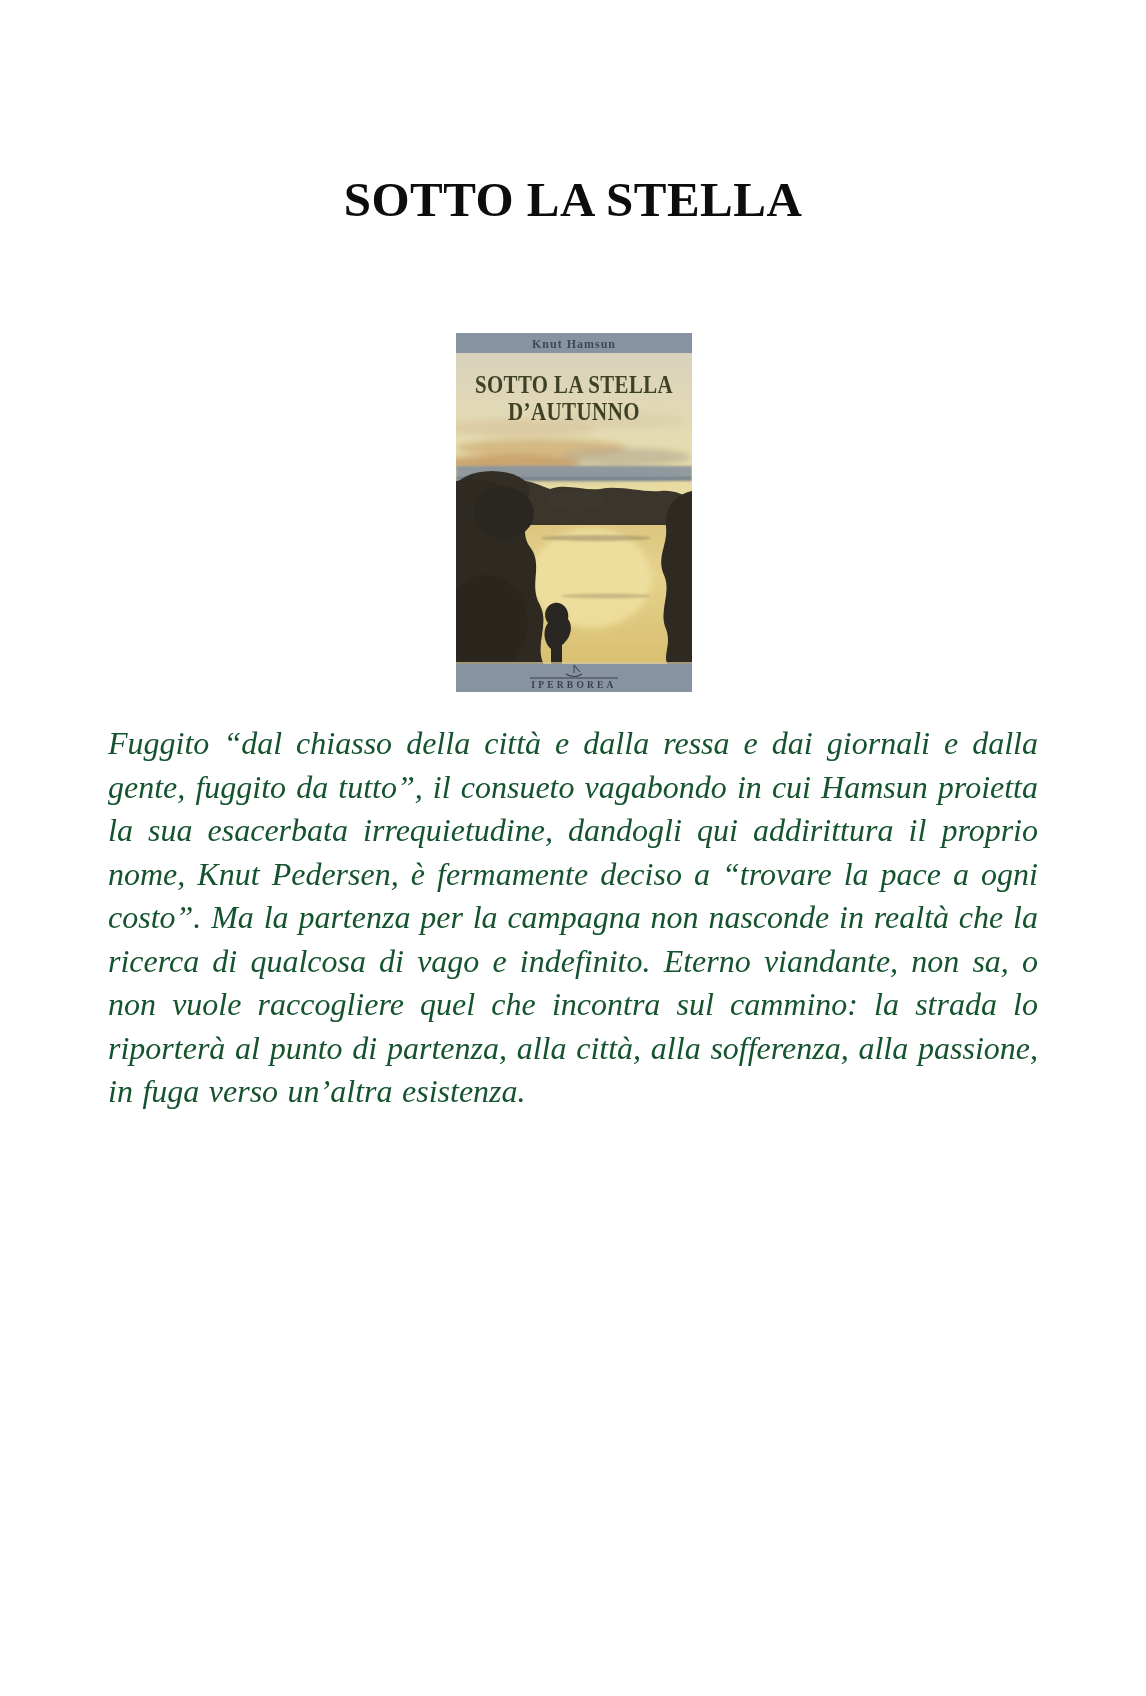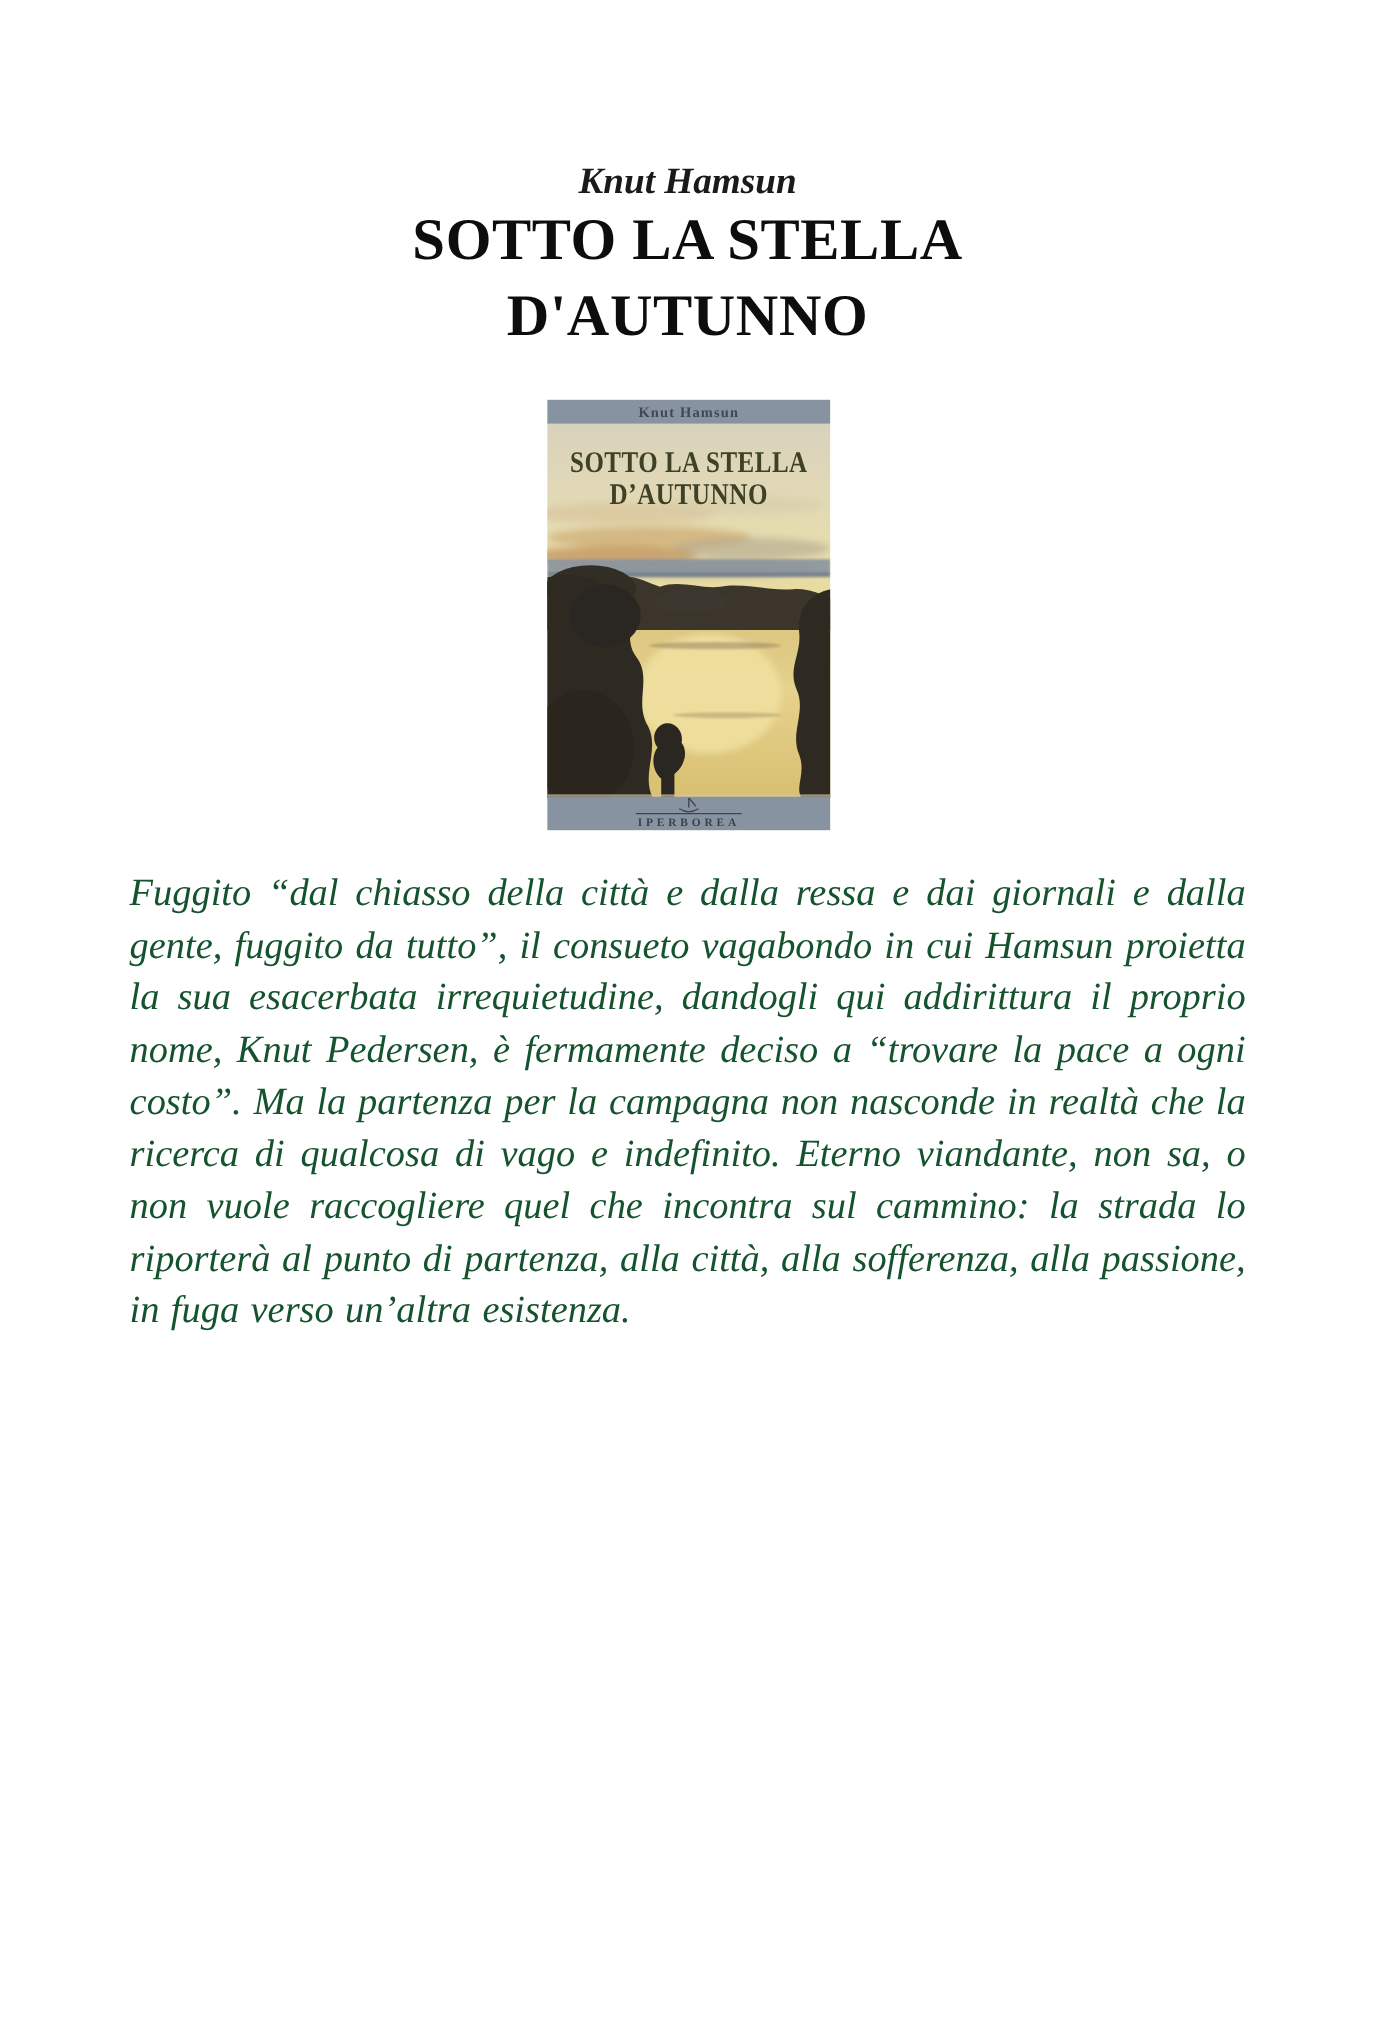--- a/index.html
+++ b/index.html
@@ -42,23 +42,22 @@
     text-align:justify;
     word-spacing:1.5px;
     color:#14532d;
   }
 </style>
 </head>
 <body>
 
 <div class="page">
 
-  <div class="author">Knut Hamsun</div>
 
-  <h1 class="title"><span>SOTTO LA STELLA</span><br><span>D'AUTUNNO</span></h1>
+  <h1 class="title"><span>SOTTO LA STELLA</span><br></h1>
 
   <div class="cover">
     <svg viewBox="0 0 236 359" width="236" height="359" xmlns="http://www.w3.org/2000/svg">
       <defs>
         <linearGradient id="skyGrad" x1="0" y1="0" x2="0" y2="1">
           <stop offset="0" stop-color="#d8d2bc"></stop>
           <stop offset="0.3" stop-color="#e6dcae"></stop>
           <stop offset="0.55" stop-color="#ecdb92"></stop>
           <stop offset="0.8" stop-color="#ebd27b"></stop>
           <stop offset="1" stop-color="#e8ce74"></stop>

